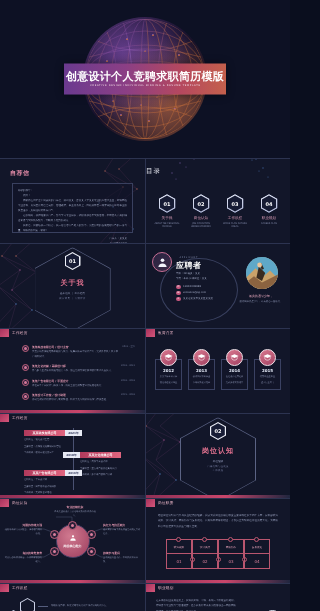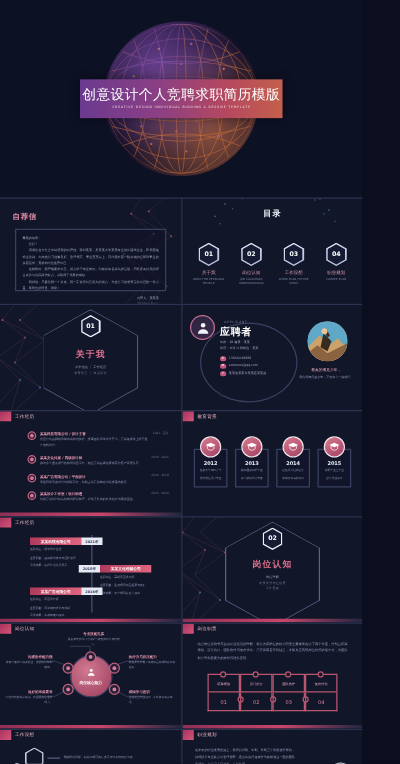--- a/index.html
+++ b/index.html
@@ -29,33 +29,33 @@
       radial-gradient(circle at 50% 50%, rgba(60,40,90,.9), rgba(20,16,40,.95) 72%, transparent 78%);
   }
   .sphere svg { position:absolute; inset:0; }
   .banner {
     position:absolute; left:50%; top:50%; transform:translate(-50%,-50%);
     width:162px; height:31px;
     background:linear-gradient(90deg,#6b3a8f 0%, #8b3f85 38%, #b5485f 72%, #c4604c 100%);
     display:flex; flex-direction:column; align-items:center; justify-content:center;
     box-shadow:0 0 8px rgba(0,0,0,.45);
   }
-  .banner .t-main { font-size:11px; font-weight:normal; color:#fff; letter-spacing:.3px; line-height:1; }
+  .banner .t-main { font-size:11px; font-weight:bold; color:#fff; letter-spacing:.3px; line-height:1; }
   .banner .t-sub { font-size:2.6px; color:#f1d9e4; letter-spacing:.7px; margin-top:3px; transform:scale(.95); }
 
   
   .tag { position:absolute; left:0; top:0; display:flex; align-items:center; height:8px; }
   .tag .blk { width:9px; height:8px; background:linear-gradient(135deg,#a8325c,#d4567a); }
   .tag .txt { font-size:3.6px; color:#f0b9cb; margin-left:3px; letter-spacing:.3px; }
   .botbar { position:absolute; left:0; bottom:0; width:100%; height:3px;
             background:linear-gradient(90deg,#8e2f55,#c9466b 55%,#20263f); }
 
   .hdr-left { position:absolute; left:10px; top:10px; font-size:6px; color:#e48ca8; font-weight:bold; letter-spacing:.5px; }
-  .hdr-center { position:absolute; left:0; top:8px; width:100%; text-align:center;
-                font-size:6.5px; color:#eef0f8; font-weight:bold; letter-spacing:1px; }
+  .hdr-center { position:absolute; left:0; top:8px; width:100%; text-align:left;
+                font-size:6.5px; color:#eef0f8; font-weight:normal; letter-spacing:1px; }
 
   
   .letter-box { position:absolute; left:12px; top:24px; right:12px; bottom:10px;
                 border:.5px solid #39405f; background:rgba(16,20,40,.55); padding:4px 5px; }
   .letter-box p { font-size:2.5px; line-height:2.0; color:#9aa2bd; text-align:justify; }
   .letter-box p.ind { text-indent:5px; }
   .letter-box .sig { text-align:right; margin-top:3px; font-size:2.5px; color:#9aa2bd; line-height:2.0; }
   .spark-r { position:absolute; right:-6px; top:-10px; width:72px; height:100px; opacity:.75; }
 
   

